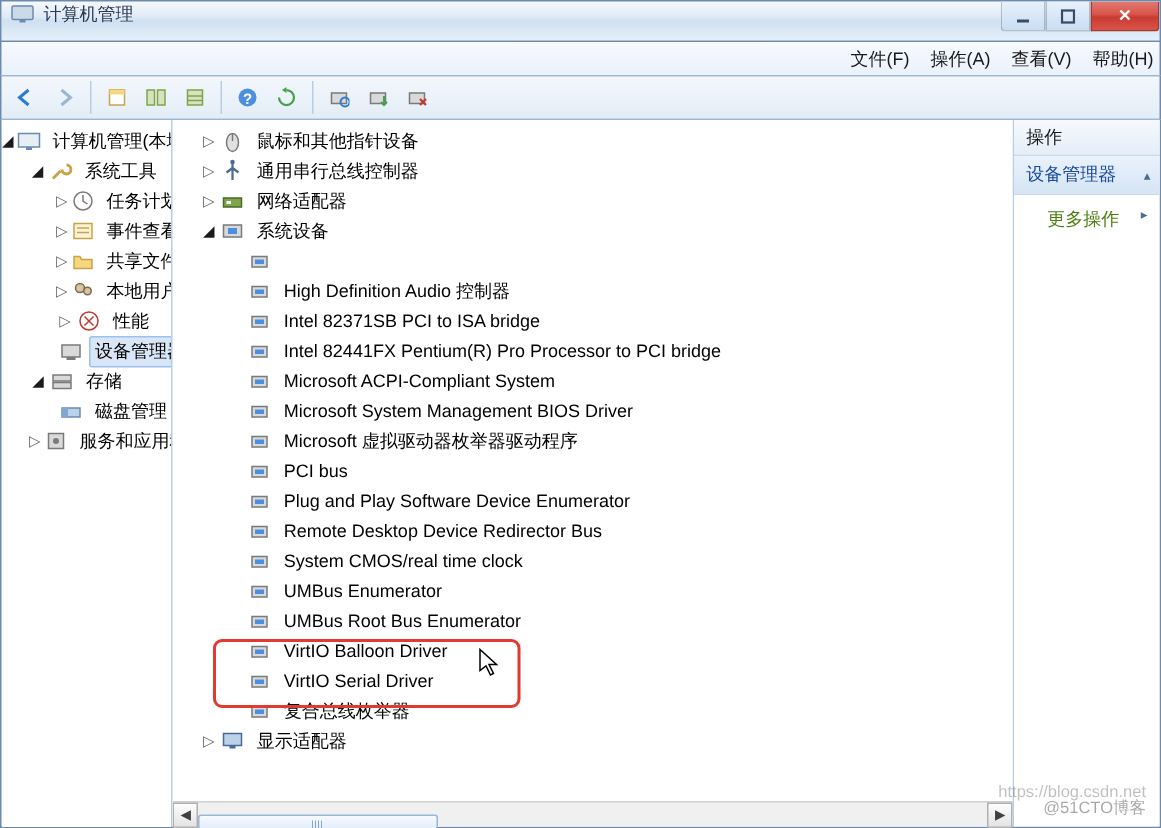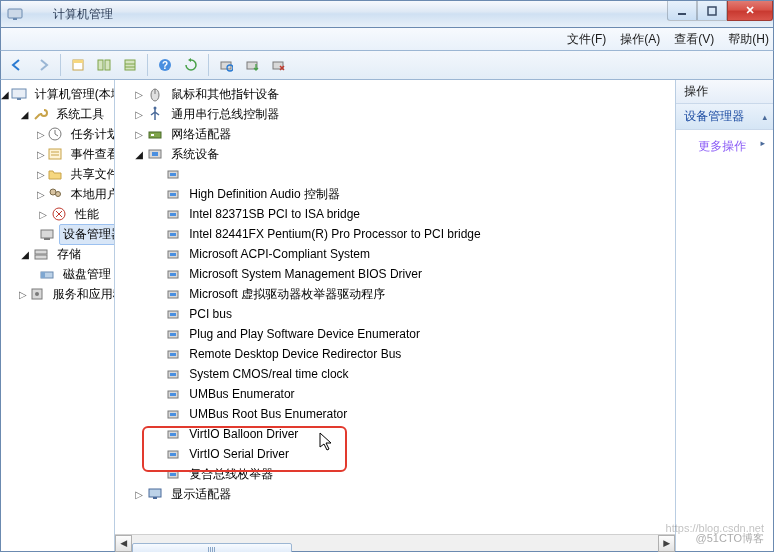--- a/index.html
+++ b/index.html
@@ -1,19 +1,19 @@
 <!DOCTYPE html>
 <html><head>
 <meta charset="utf-8">
 <style>
 * { box-sizing: border-box; font-family: "Microsoft YaHei", "Segoe UI", Tahoma, sans-serif; }
 body { margin: 0; padding: 0; background: #fff; width: 774px; height: 552px; overflow: hidden; position: relative; }
 
 
-.titlebar { height: 28px; background: linear-gradient(to bottom, #f6f9fd, #dfe9f5 40%, #cfe0f2 50%, #e7f0f9); border: 1px solid #6b8ab0; display: flex; align-items: center; padding: 0 0 0 6px; gap: 24px; }
+.titlebar { height: 28px; background: linear-gradient(to bottom, #f6f9fd, #dfe9f5 40%, #cfe0f2 50%, #e7f0f9); border: 1px solid #6b8ab0; display: flex; align-items: flex-start; padding: 0 0 0 6px; }
 .titlebar .appicon { width: 16px; height: 16px; margin-right: 6px; display: inline-flex; }
 .titlebar .title { font-size: 12px; color: #2a3b55; }
 .winbtns { margin-left: auto; display: flex; height: 100%; }
 .winbtn { width: 30px; height: 20px; margin-top: 0px; border: 1px solid rgba(0,0,0,0.2); border-top: none; background: linear-gradient(#e8f1fb,#c9def4); display: flex; align-items: center; justify-content: center; font-size: 11px; color: #3a4b66; font-family: Arial; }
 .winbtn.min { border-radius: 0 0 0 3px; }
 .winbtn.close { width: 46px; background: linear-gradient(#e07a72,#d9544a 45%,#c93a31 55%,#d9544a); border-color:#a03a33; color:#fff; border-radius: 0 0 3px 0; font-weight: bold; }
 .winbtn.max { }
 
 
 .menubar { height: 22px; background: linear-gradient(#f7fafe,#e9f1fa); border-left:1px solid #6b8ab0; border-right:1px solid #6b8ab0; display: flex; align-items: center; font-size: 12px; padding: 0 4px; gap: 14px; color:#1a1a1a;justify-content:flex-end; }
@@ -32,21 +32,21 @@
 .midcontent { min-width:560px; font-size:12px; }
 .hscrollbar { height:17px; background:#f0f0f0; border-top:1px solid #d0d0d0; display:flex; align-items:center; }
 .hscrollbar .arrow { width:17px; height:17px; background:linear-gradient(#fdfdfd,#e3e3e3); border:1px solid #b0b0b0; display:flex; align-items:center; justify-content:center; font-size:9px; color:#404040; }
 .hscrollbar .track { flex:1; position:relative; }
 .hscrollbar .thumb { position:absolute; left:0; top:0; height:15px; width:160px; background:linear-gradient(#f7faff,#d7e6f7); border:1px solid #9cb6d3; border-radius:2px; display:flex; align-items:center; justify-content:center; }
 .hscrollbar .thumb::after { content:""; width:8px; height:8px; background:repeating-linear-gradient(90deg,#8aa6c7 0 1px, transparent 1px 2px);}
 .rightpane { width:166px; background:#fff; border-left:1px solid #b9cde2; font-size:12px; }
 .rightpane .hdr { height:24px; background:linear-gradient(#f6f9fd,#e5edf8); border-bottom:1px solid #c9d8ea; display:flex; align-items:center; padding:2px 8px; color:#1a1a1a; font-size:12px;}
 .rightpane .sub { height:26px; background:linear-gradient(#eaf2fb,#d5e5f5); border-bottom:1px solid #c9d8ea; display:flex; align-items:center; padding:0 8px; color:#1a4aa1; font-weight:normal; position:relative;}
 .rightpane .sub::after{content:"▴"; position:absolute; right:6px; font-size:9px; color:#4a6a9a;}
-.rightpane .action { padding:8px 10px 8px 22px; color:#8b5cf6; cursor:pointer; position:relative;}
+.rightpane .action { padding:8px 10px 8px 22px; color:#4d7c0f; cursor:pointer; position:relative;}
 .rightpane .action::after{content:"▸"; position:absolute; right:8px; font-size:9px; color:#4a6a9a;}
 
 
 .node { white-space:nowrap; }
 .row { display:flex; align-items:center; height:20px; padding-right:6px; cursor:default; }
 .twisty { width:12px; display:inline-flex; justify-content:center; color:#6a6a6a; font-size:10px; }
 .twisty.open { color:#1a1a1a; }
 .icon { width:16px; height:16px; margin:0 4px 0 2px; display:inline-flex; align-items:center; justify-content:center; }
 .label { padding:1px 3px; border:1px solid transparent; border-radius:2px; }
 .label.selected { background:#d8e6f7; border-color:#9cc1f0; }

